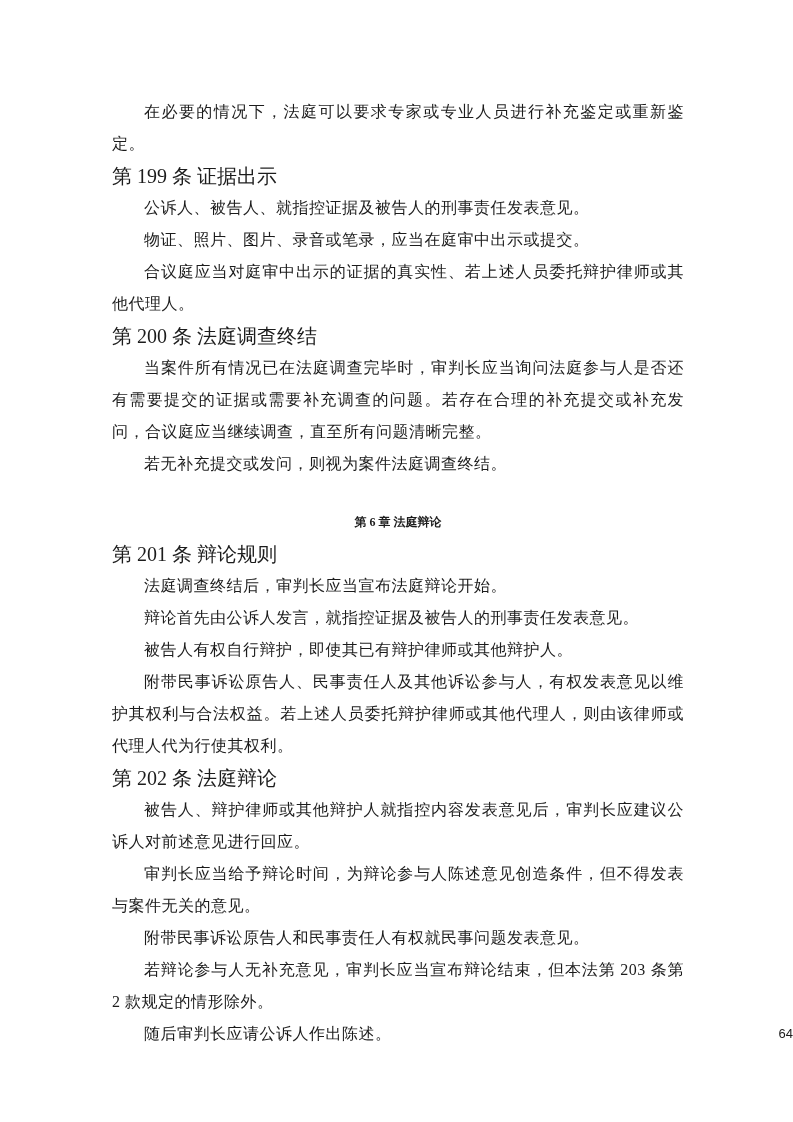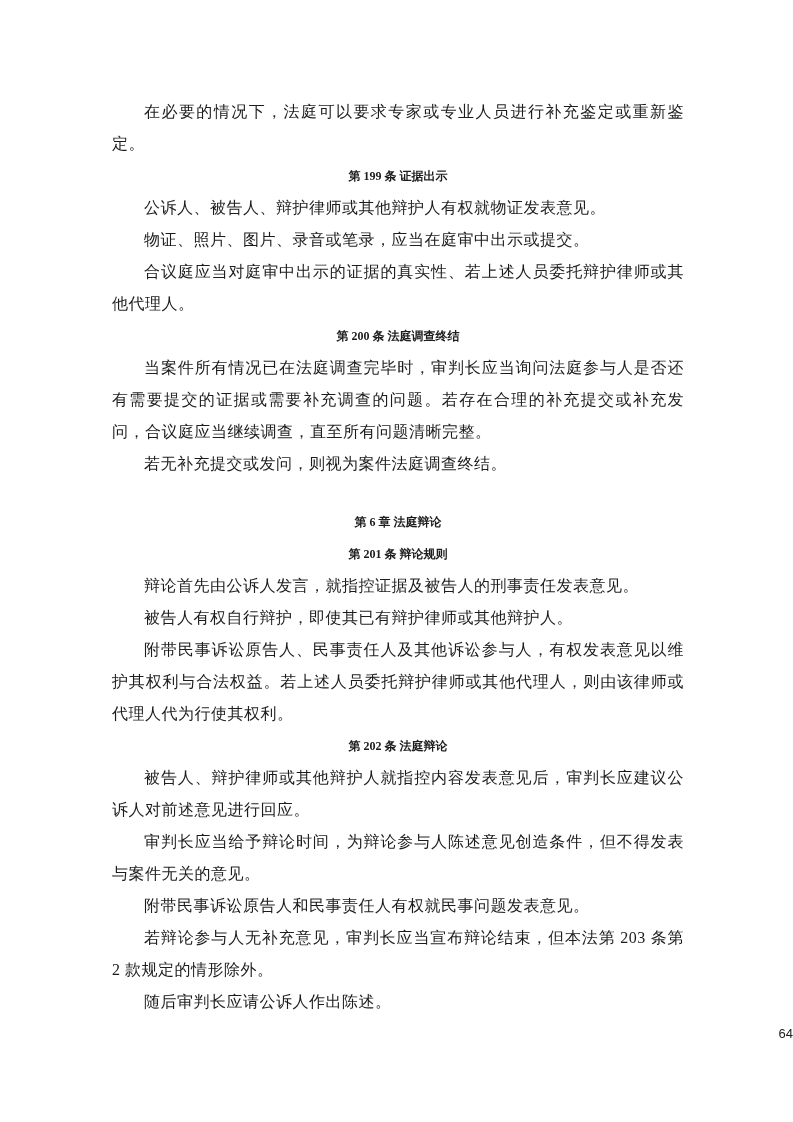--- a/index.html
+++ b/index.html
@@ -24,24 +24,23 @@
     margin: 0;
     font-size: 16px;
     line-height: 32px;
     text-indent: 2em;
     text-align: justify;
     letter-spacing: 0.5px;
     font-weight: normal;
   }
   .article_heading {
     margin: 0;
-    font-size: 12px;
+    font-size: 20px;
     line-height: 32px;
-    font-weight: bold;
-    text-align: center;
+    font-weight: normal;
     text-indent: 0;
   }
   .chapter_heading {
     margin: 26px 0 0 0;
     font-size: 12px;
     line-height: 32px;
     font-weight: bold;
     text-align: center;
     text-indent: 0;
   }
@@ -56,28 +55,29 @@
     color: #1c1c1c;
   }
 </style>
 </head>
 <body>
 
 <div class="page">
   <div class="doc-body">
       <p class="paragraph">在必要的情况下，法庭可以要求专家或专业人员进行补充鉴定或重新鉴定。</p>
       <h2 class="article_heading">第 199 条 证据出示</h2>
-      <p class="paragraph">公诉人、被告人、辩护律师或其他辩护人有权就物证发表意见。</p>
+      <p class="paragraph">公诉人、被告人、就指控证据及被告人的刑事责任发表意见。</p>
       <p class="paragraph">物证、照片、图片、录音或笔录，应当在庭审中出示或提交。</p>
       <p class="paragraph">合议庭应当对庭审中出示的证据的真实性、若上述人员委托辩护律师或其他代理人。</p>
       <h2 class="article_heading">第 200 条 法庭调查终结</h2>
       <p class="paragraph">当案件所有情况已在法庭调查完毕时，审判长应当询问法庭参与人是否还有需要提交的证据或需要补充调查的问题。若存在合理的补充提交或补充发问，合议庭应当继续调查，直至所有问题清晰完整。</p>
       <p class="paragraph">若无补充提交或发问，则视为案件法庭调查终结。</p>
       <h2 class="chapter_heading">第 6 章 法庭辩论</h2>
       <h2 class="article_heading">第 201 条 辩论规则</h2>
+      <p class="paragraph">法庭调查终结后，审判长应当宣布法庭辩论开始。</p>
       <p class="paragraph">辩论首先由公诉人发言，就指控证据及被告人的刑事责任发表意见。</p>
       <p class="paragraph">被告人有权自行辩护，即使其已有辩护律师或其他辩护人。</p>
       <p class="paragraph">附带民事诉讼原告人、民事责任人及其他诉讼参与人，有权发表意见以维护其权利与合法权益。若上述人员委托辩护律师或其他代理人，则由该律师或代理人代为行使其权利。</p>
       <h2 class="article_heading">第 202 条 法庭辩论</h2>
       <p class="paragraph">被告人、辩护律师或其他辩护人就指控内容发表意见后，审判长应建议公诉人对前述意见进行回应。</p>
       <p class="paragraph">审判长应当给予辩论时间，为辩论参与人陈述意见创造条件，但不得发表与案件无关的意见。</p>
       <p class="paragraph">附带民事诉讼原告人和民事责任人有权就民事问题发表意见。</p>
       <p class="paragraph">若辩论参与人无补充意见，审判长应当宣布辩论结束，但本法第 203 条第 2 款规定的情形除外。</p>
       <p class="paragraph">随后审判长应请公诉人作出陈述。</p>
     </div>

